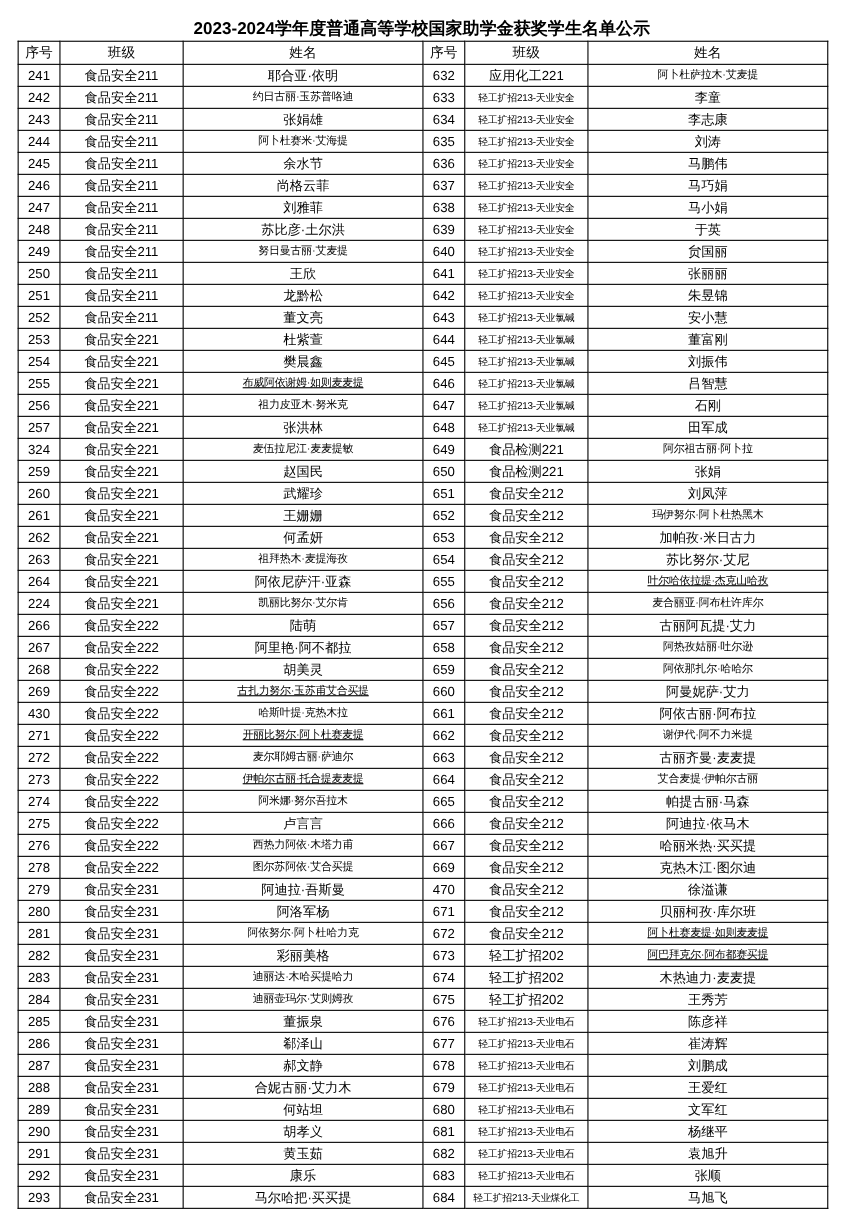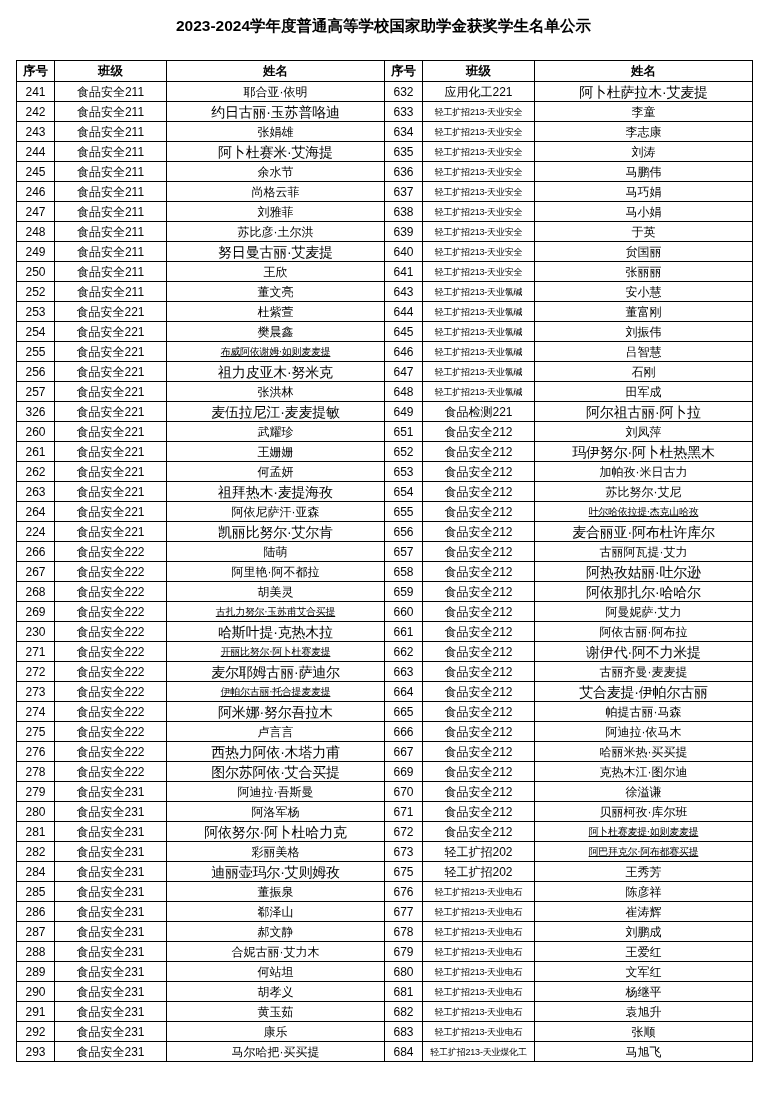--- a/index.html
+++ b/index.html
@@ -15,42 +15,42 @@
   .page {
     width: 767px;
     box-sizing: border-box;
     padding: 12px 16px 4px 16px;
   }
   .doc-title {
     text-align: center;
     font-weight: bold;
     font-size: 15.5px;
     letter-spacing: 0px;
-    margin: 4px 0 23px 0;
+    margin: 4px 0 0 0;
     white-space: nowrap;
   }
   table.roster {
     border-collapse: collapse;
     table-layout: fixed;
     width: 735px;
     margin: 0 auto;
   }
   table.roster td, table.roster th {
     border: 1px solid #000000;
     padding: 0;
     height: 19px;
     line-height: 18px;
     text-align: center;
     vertical-align: middle;
     font-size: 12px;
     overflow: hidden;
     white-space: nowrap;
   }
   table.roster th {
-    font-weight: bold;
+    font-weight: normal;
     font-size: 12.5px;
     height: 20px;
   }
   col.c-no    { width: 38px; }
   col.c-class { width: 112px; }
   col.c-name  { width: 218px; }
   .cell-no {
     font-size: 12px;
   }
   .cell-class {
@@ -58,21 +58,21 @@
   }
   .cell-class.small {
     font-size: 9px;
     letter-spacing: -0.2px;
     text-align: center;
   }
   .cell-name {
     font-size: 12.5px;
   }
   .cell-name.long {
-    font-size: 14px;
+    font-size: 10px;
     letter-spacing: -0.2px;
     text-align: center;
   }
   .cell-name.xlong {
     font-size: 10px;
     letter-spacing: -0.3px;
     text-decoration: underline;
   }
 </style>
 </head>
@@ -174,20 +174,28 @@
         </tr>
         <tr>
           <td class="cell-no">250</td>
           <td class="cell-class">食品安全211</td>
           <td class="cell-name">王欣</td>
           <td class="cell-no">641</td>
           <td class="cell-class small">轻工扩招213-天业安全</td>
           <td class="cell-name">张丽丽</td>
         </tr>
         <tr>
+          <td class="cell-no">251</td>
+          <td class="cell-class">食品安全211</td>
+          <td class="cell-name">龙黔松</td>
+          <td class="cell-no">642</td>
+          <td class="cell-class small">轻工扩招213-天业安全</td>
+          <td class="cell-name">朱昱锦</td>
+        </tr>
+        <tr>
           <td class="cell-no">252</td>
           <td class="cell-class">食品安全211</td>
           <td class="cell-name">董文亮</td>
           <td class="cell-no">643</td>
           <td class="cell-class small">轻工扩招213-天业氯碱</td>
           <td class="cell-name">安小慧</td>
         </tr>
         <tr>
           <td class="cell-no">253</td>
           <td class="cell-class">食品安全221</td>
@@ -222,28 +230,36 @@
         </tr>
         <tr>
           <td class="cell-no">257</td>
           <td class="cell-class">食品安全221</td>
           <td class="cell-name">张洪林</td>
           <td class="cell-no">648</td>
           <td class="cell-class small">轻工扩招213-天业氯碱</td>
           <td class="cell-name">田军成</td>
         </tr>
         <tr>
-          <td class="cell-no">326</td>
+          <td class="cell-no">324</td>
           <td class="cell-class">食品安全221</td>
           <td class="cell-name long">麦伍拉尼江·麦麦提敏</td>
           <td class="cell-no">649</td>
           <td class="cell-class">食品检测221</td>
           <td class="cell-name long">阿尔祖古丽·阿卜拉</td>
         </tr>
         <tr>
+          <td class="cell-no">259</td>
+          <td class="cell-class">食品安全221</td>
+          <td class="cell-name">赵国民</td>
+          <td class="cell-no">650</td>
+          <td class="cell-class">食品检测221</td>
+          <td class="cell-name">张娟</td>
+        </tr>
+        <tr>
           <td class="cell-no">260</td>
           <td class="cell-class">食品安全221</td>
           <td class="cell-name">武耀珍</td>
           <td class="cell-no">651</td>
           <td class="cell-class">食品安全212</td>
           <td class="cell-name">刘凤萍</td>
         </tr>
         <tr>
           <td class="cell-no">261</td>
           <td class="cell-class">食品安全221</td>
@@ -310,21 +326,21 @@
         </tr>
         <tr>
           <td class="cell-no">269</td>
           <td class="cell-class">食品安全222</td>
           <td class="cell-name xlong">古扎力努尔·玉苏甫艾合买提</td>
           <td class="cell-no">660</td>
           <td class="cell-class">食品安全212</td>
           <td class="cell-name">阿曼妮萨·艾力</td>
         </tr>
         <tr>
-          <td class="cell-no">230</td>
+          <td class="cell-no">430</td>
           <td class="cell-class">食品安全222</td>
           <td class="cell-name long">哈斯叶提·克热木拉</td>
           <td class="cell-no">661</td>
           <td class="cell-class">食品安全212</td>
           <td class="cell-name">阿依古丽·阿布拉</td>
         </tr>
         <tr>
           <td class="cell-no">271</td>
           <td class="cell-class">食品安全222</td>
           <td class="cell-name xlong">开丽比努尔·阿卜杜赛麦提</td>
@@ -377,21 +393,21 @@
           <td class="cell-class">食品安全222</td>
           <td class="cell-name long">图尔苏阿依·艾合买提</td>
           <td class="cell-no">669</td>
           <td class="cell-class">食品安全212</td>
           <td class="cell-name">克热木江·图尔迪</td>
         </tr>
         <tr>
           <td class="cell-no">279</td>
           <td class="cell-class">食品安全231</td>
           <td class="cell-name">阿迪拉·吾斯曼</td>
-          <td class="cell-no">670</td>
+          <td class="cell-no">470</td>
           <td class="cell-class">食品安全212</td>
           <td class="cell-name">徐溢谦</td>
         </tr>
         <tr>
           <td class="cell-no">280</td>
           <td class="cell-class">食品安全231</td>
           <td class="cell-name">阿洛军杨</td>
           <td class="cell-no">671</td>
           <td class="cell-class">食品安全212</td>
           <td class="cell-name">贝丽柯孜·库尔班</td>
@@ -404,20 +420,28 @@
           <td class="cell-class">食品安全212</td>
           <td class="cell-name xlong">阿卜杜赛麦提·如则麦麦提</td>
         </tr>
         <tr>
           <td class="cell-no">282</td>
           <td class="cell-class">食品安全231</td>
           <td class="cell-name">彩丽美格</td>
           <td class="cell-no">673</td>
           <td class="cell-class">轻工扩招202</td>
           <td class="cell-name xlong">阿巴拜克尔·阿布都赛买提</td>
+        </tr>
+        <tr>
+          <td class="cell-no">283</td>
+          <td class="cell-class">食品安全231</td>
+          <td class="cell-name long">迪丽达·木哈买提哈力</td>
+          <td class="cell-no">674</td>
+          <td class="cell-class">轻工扩招202</td>
+          <td class="cell-name">木热迪力·麦麦提</td>
         </tr>
         <tr>
           <td class="cell-no">284</td>
           <td class="cell-class">食品安全231</td>
           <td class="cell-name long">迪丽壶玛尔·艾则姆孜</td>
           <td class="cell-no">675</td>
           <td class="cell-class">轻工扩招202</td>
           <td class="cell-name">王秀芳</td>
         </tr>
         <tr>

